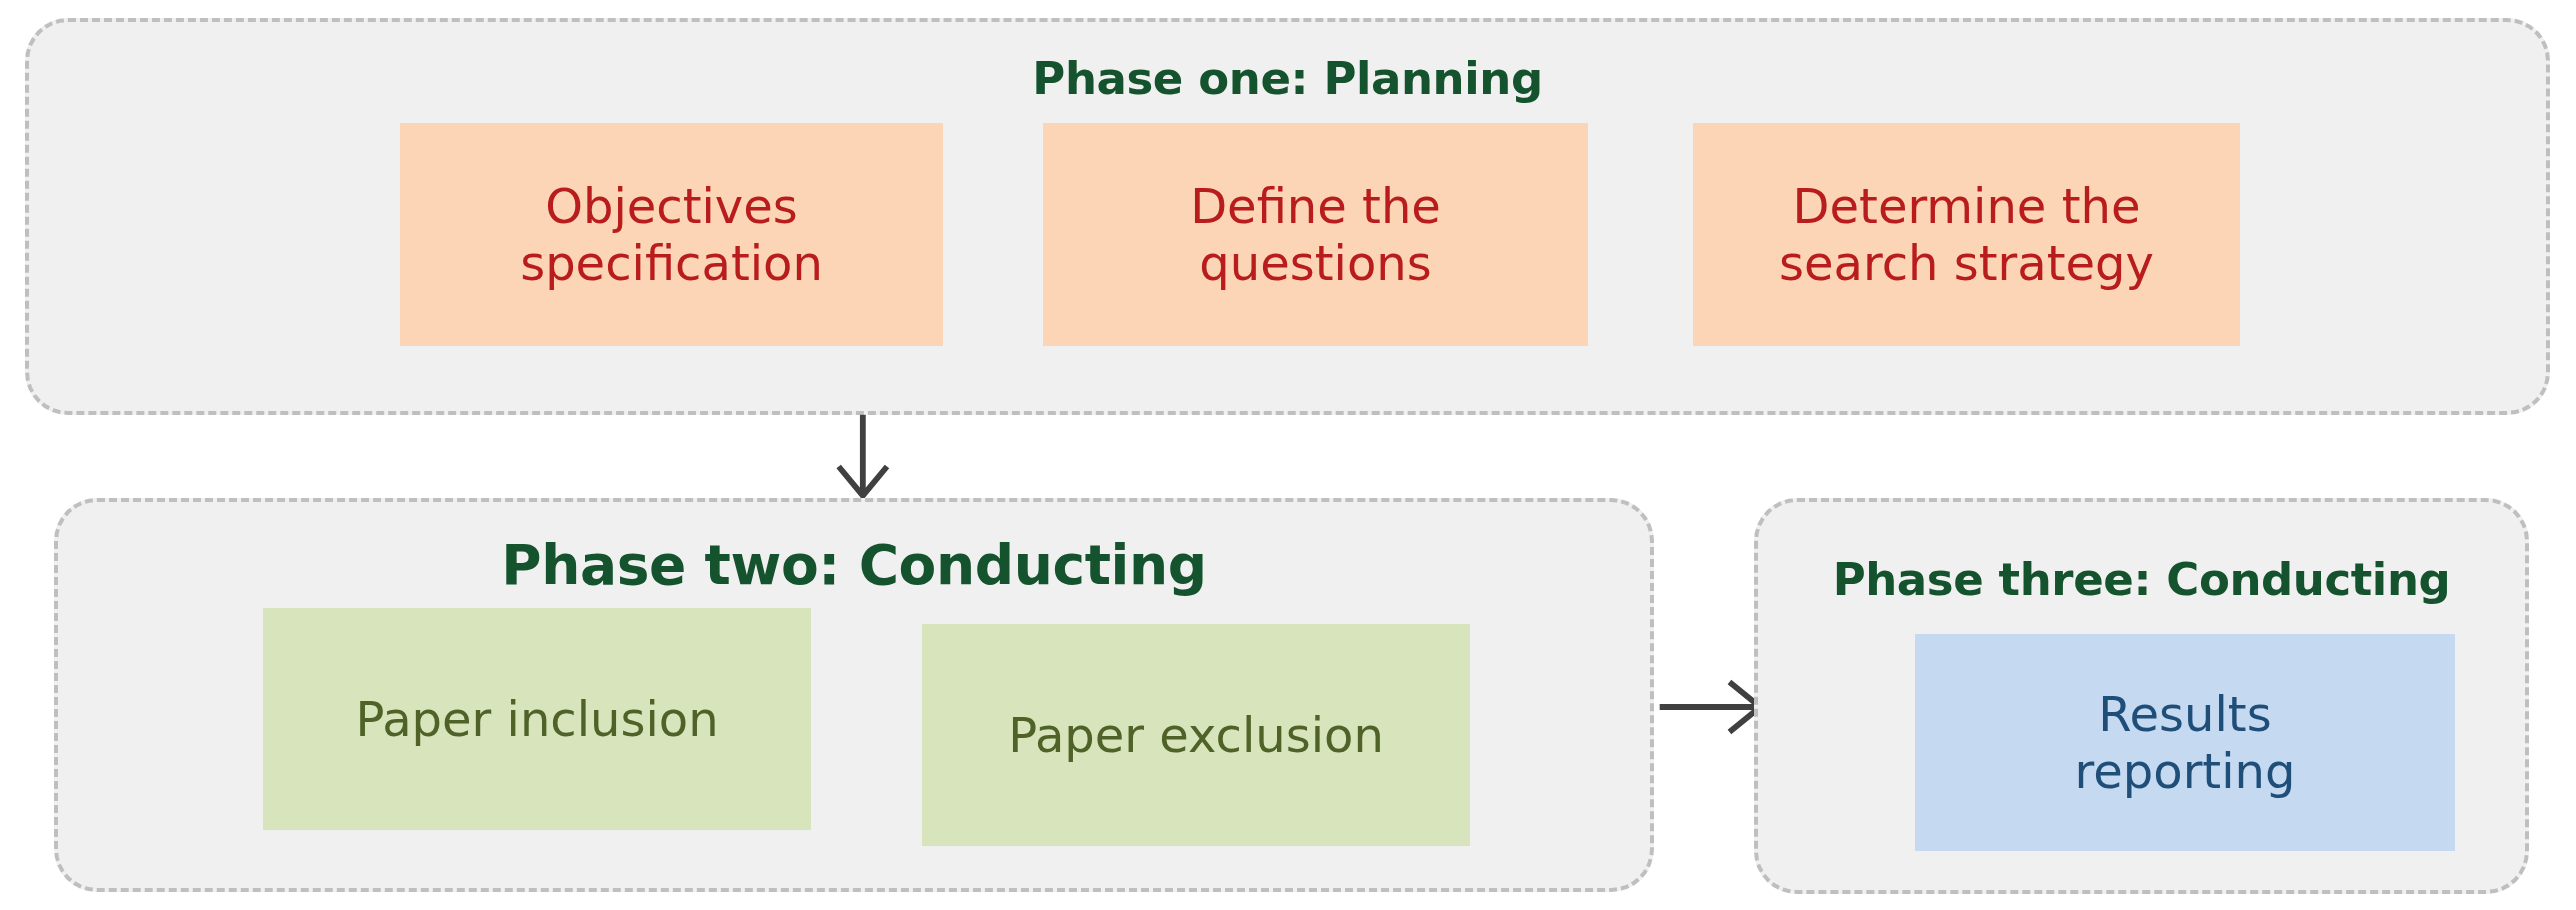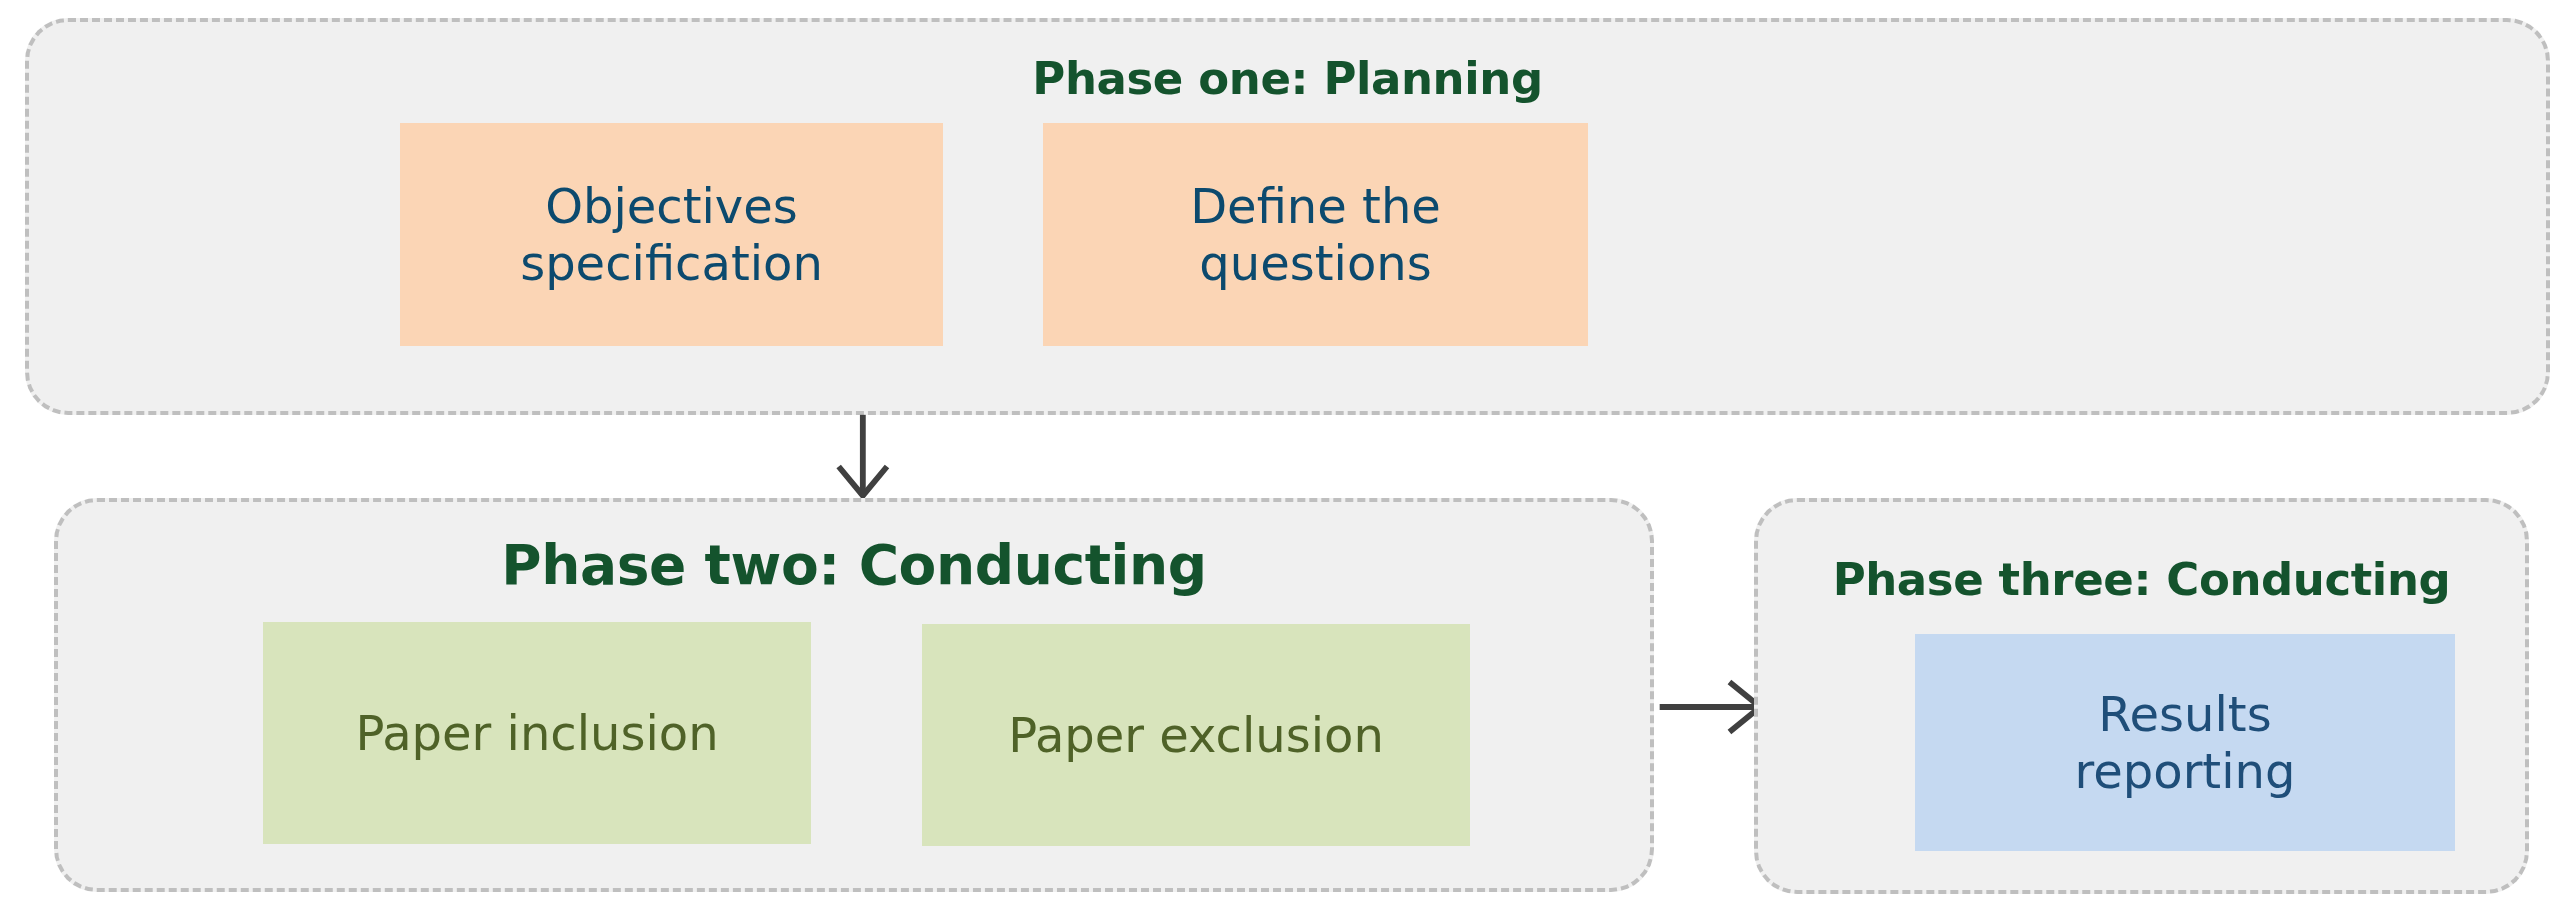--- a/index.html
+++ b/index.html
@@ -49,21 +49,21 @@
     text-align: center;
     line-height: 1.18;
     font-family: "DejaVu Sans", sans-serif;
     font-weight: 400;
   }
   .item-box .label {
     display: block;
     padding: 0 5px;
   }
 
-  .box-orange { background: #fbd5b5; color: #0c4a6e; }
+  .box-orange { background: #fbd5b5; color: #b91c1c; }
   .box-green  { background: #d8e4bc; color: #4f6228; }
   .box-blue   { background: #c5d9f1; color: #1f4e79; margin-top: 17px; }
 
   
   .arrow { position: absolute; }
   .arrow svg { display: block; overflow: visible; }
 </style>
 </head>
 <body>
 
@@ -80,33 +80,39 @@
     </span>
   </div>
 
   <div class="item-box box-orange" style="left:1043px; top:123px; width:545px; height:223px; font-size:48px;">
     <span class="label">
       <span>Define the</span><br>
       <span>questions</span>
     </span>
   </div>
 
+  <div class="item-box box-orange" style="left:1693px; top:123px; width:547px; height:223px; font-size:48px;">
+    <span class="label">
+      <span>Determine the</span><br>
+      <span>search strategy</span>
+    </span>
+  </div>
 
   <div class="arrow" style="left:817px; top:413px; width:100px; height:87px;">
     <svg width="100" height="87" viewBox="0 0 120 104">
       <line x1="55" y1="2" x2="55" y2="98" stroke="#404040" stroke-width="7"></line>
       <polyline points="26,64 55,99 84,64" fill="none" stroke="#404040" stroke-width="7" stroke-linecap="butt" stroke-linejoin="miter"></polyline>
     </svg>
   </div>
 
   <div class="panel" style="left:54px; top:498px; width:1600px; height:394px;">
   </div>
   <div class="panel-title" style="left:54px; width:1600px; top:533px; font-size:55px;">Phase two: Conducting</div>
 
-  <div class="item-box box-green" style="left:263px; top:622px; width:548px; height:222px; font-size:48px;">
+  <div class="item-box box-green" style="left:263px; top:608px; width:548px; height:222px; font-size:48px;">
     <span class="label">Paper inclusion</span>
   </div>
 
   <div class="item-box box-green" style="left:922px; top:608px; width:548px; height:222px; font-size:48px;margin-top:16px;">
     <span class="label">Paper exclusion</span>
   </div>
 
   <div class="arrow" style="left:1658px; top:667px; width:108px; height:80px;">
     <svg width="108" height="80" viewBox="0 0 130 96">
       <line x1="2" y1="48" x2="122" y2="48" stroke="#404040" stroke-width="7"></line>

